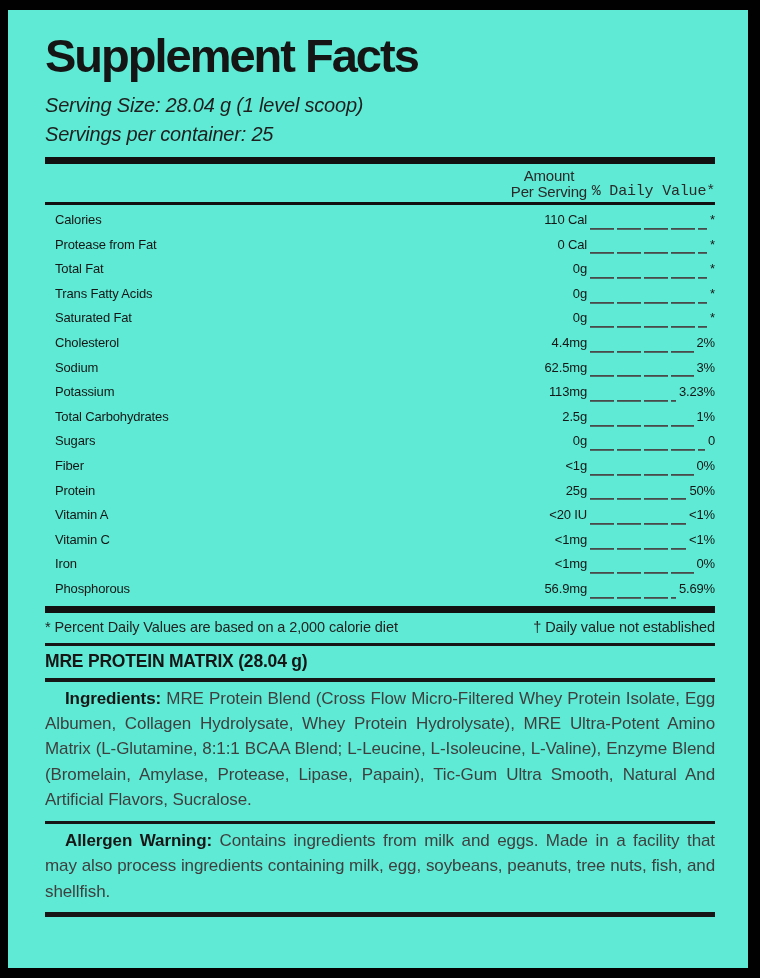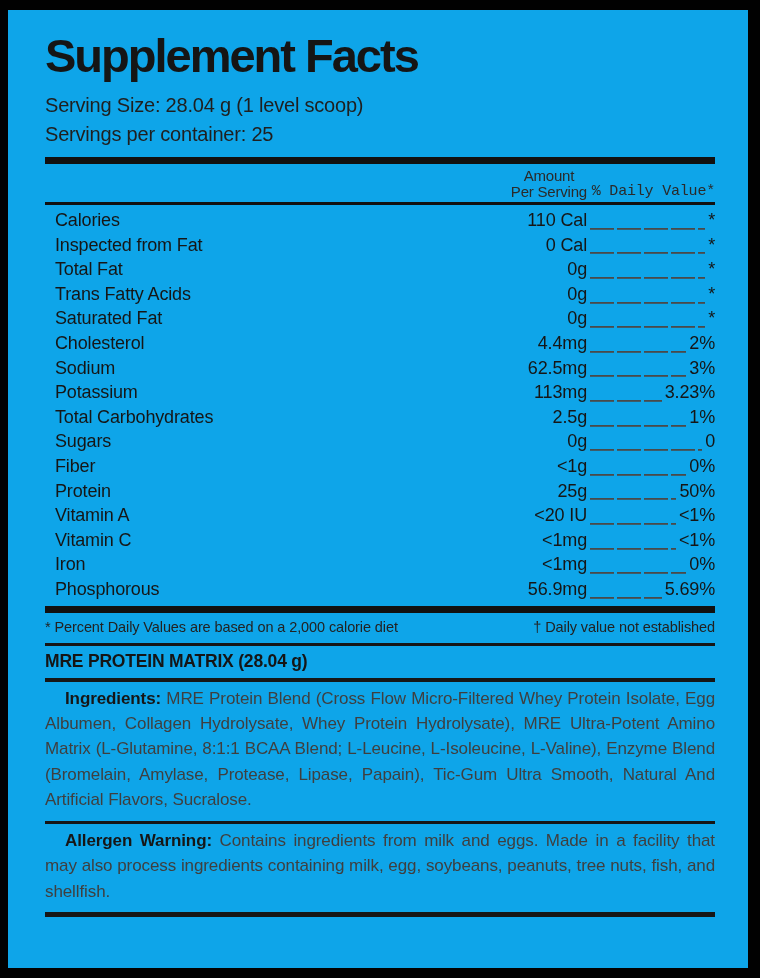--- a/index.html
+++ b/index.html
@@ -1,49 +1,49 @@
 <!DOCTYPE html>
 <html><head>
 <meta charset="utf-8">
 <style>
   html, body { margin: 0; padding: 0; background: #000; }
   * { box-sizing: border-box; }
   .frame {
     width: 760px; height: 978px;
-    background: #0ea5e9;
+    background: #5eead4;
     border: 10px solid #010101;
     border-left-width: 8px;
     border-right-width: 12px;
     font-family: "Liberation Sans", sans-serif;
     color: #1a1a1a;
     overflow: hidden;
   }
   .content { padding: 20px 33px 0 37px; }
 
   .title {
     font-size: 47px; font-weight: bold; letter-spacing: -2px;
     line-height: 52px; color: #151515; margin: 0 0 9px 0;
   }
-  .serving-line { font-size: 20px; line-height: 28.5px; color: #1f1f1f; letter-spacing: -0.2px; }
+  .serving-line { font-size: 20px; line-height: 28.5px; color: #1f1f1f; letter-spacing: -0.2px; font-style: italic; }
 
   .bar-thick { height: 7px; background: #111; margin-top: 9px; }
   .bar-med   { height: 3px; background: #111; }
   .bar-thin  { height: 3.5px; background: #161616; }
   .bar-heavy { height: 4.5px; background: #161616; }
 
   .cols { display: flex; align-items: flex-end; padding: 4px 0 3px 0; }
   .cols .spacer { flex: 1 1 auto; }
   .amount-head { text-align: center; font-size: 15px; line-height: 15.5px; color: #2a2a2a; letter-spacing: -0.2px; }
   .dv-head { width: 128px; flex: 0 0 128px; text-align: right; font-size: 15px; line-height: 15.5px; color: #2a2a2a; letter-spacing: -0.2px; font-family: Liberation Mono, monospace; }
 
   .rows { padding: 3px 0 2px 0; }
   .nrow {
     display: flex; align-items: center;
     height: 24.6px; line-height: 24.6px;
-    font-size: 18px; color: #161616; letter-spacing: -0.15px;
+    font-size: 13px; color: #161616; letter-spacing: -0.15px;
   }
   .rname { white-space: nowrap; padding-right: 3px; padding-left: 10px; }
   .leader {
     flex: 1 1 auto; min-width: 8px; margin: 0 3px;
     background: repeating-linear-gradient(to right, #4a4a4a 0 24px, rgba(0,0,0,0) 24px 27px)
                 no-repeat 0 calc(100% - 3px) / 100% 1.8px;
   }
   .ramount { white-space: nowrap; margin-left: 28px; }
   .rgroup { display: flex; align-items: stretch; width: 128px; flex: 0 0 128px; }
   .rdv { white-space: nowrap; }
@@ -86,21 +86,21 @@
     <span class="rname">Calories</span>
     <span class="leader"></span>
     <span class="ramount">110 Cal</span>
     <span class="rgroup">
       <span class="leader"></span>
       <span class="rdv">*</span>
     </span>
   </div>
 
   <div class="nrow">
-    <span class="rname">Inspected from Fat</span>
+    <span class="rname">Protease from Fat</span>
     <span class="leader"></span>
     <span class="ramount">0 Cal</span>
     <span class="rgroup">
       <span class="leader"></span>
       <span class="rdv">*</span>
     </span>
   </div>
 
   <div class="nrow">
     <span class="rname">Total Fat</span>

